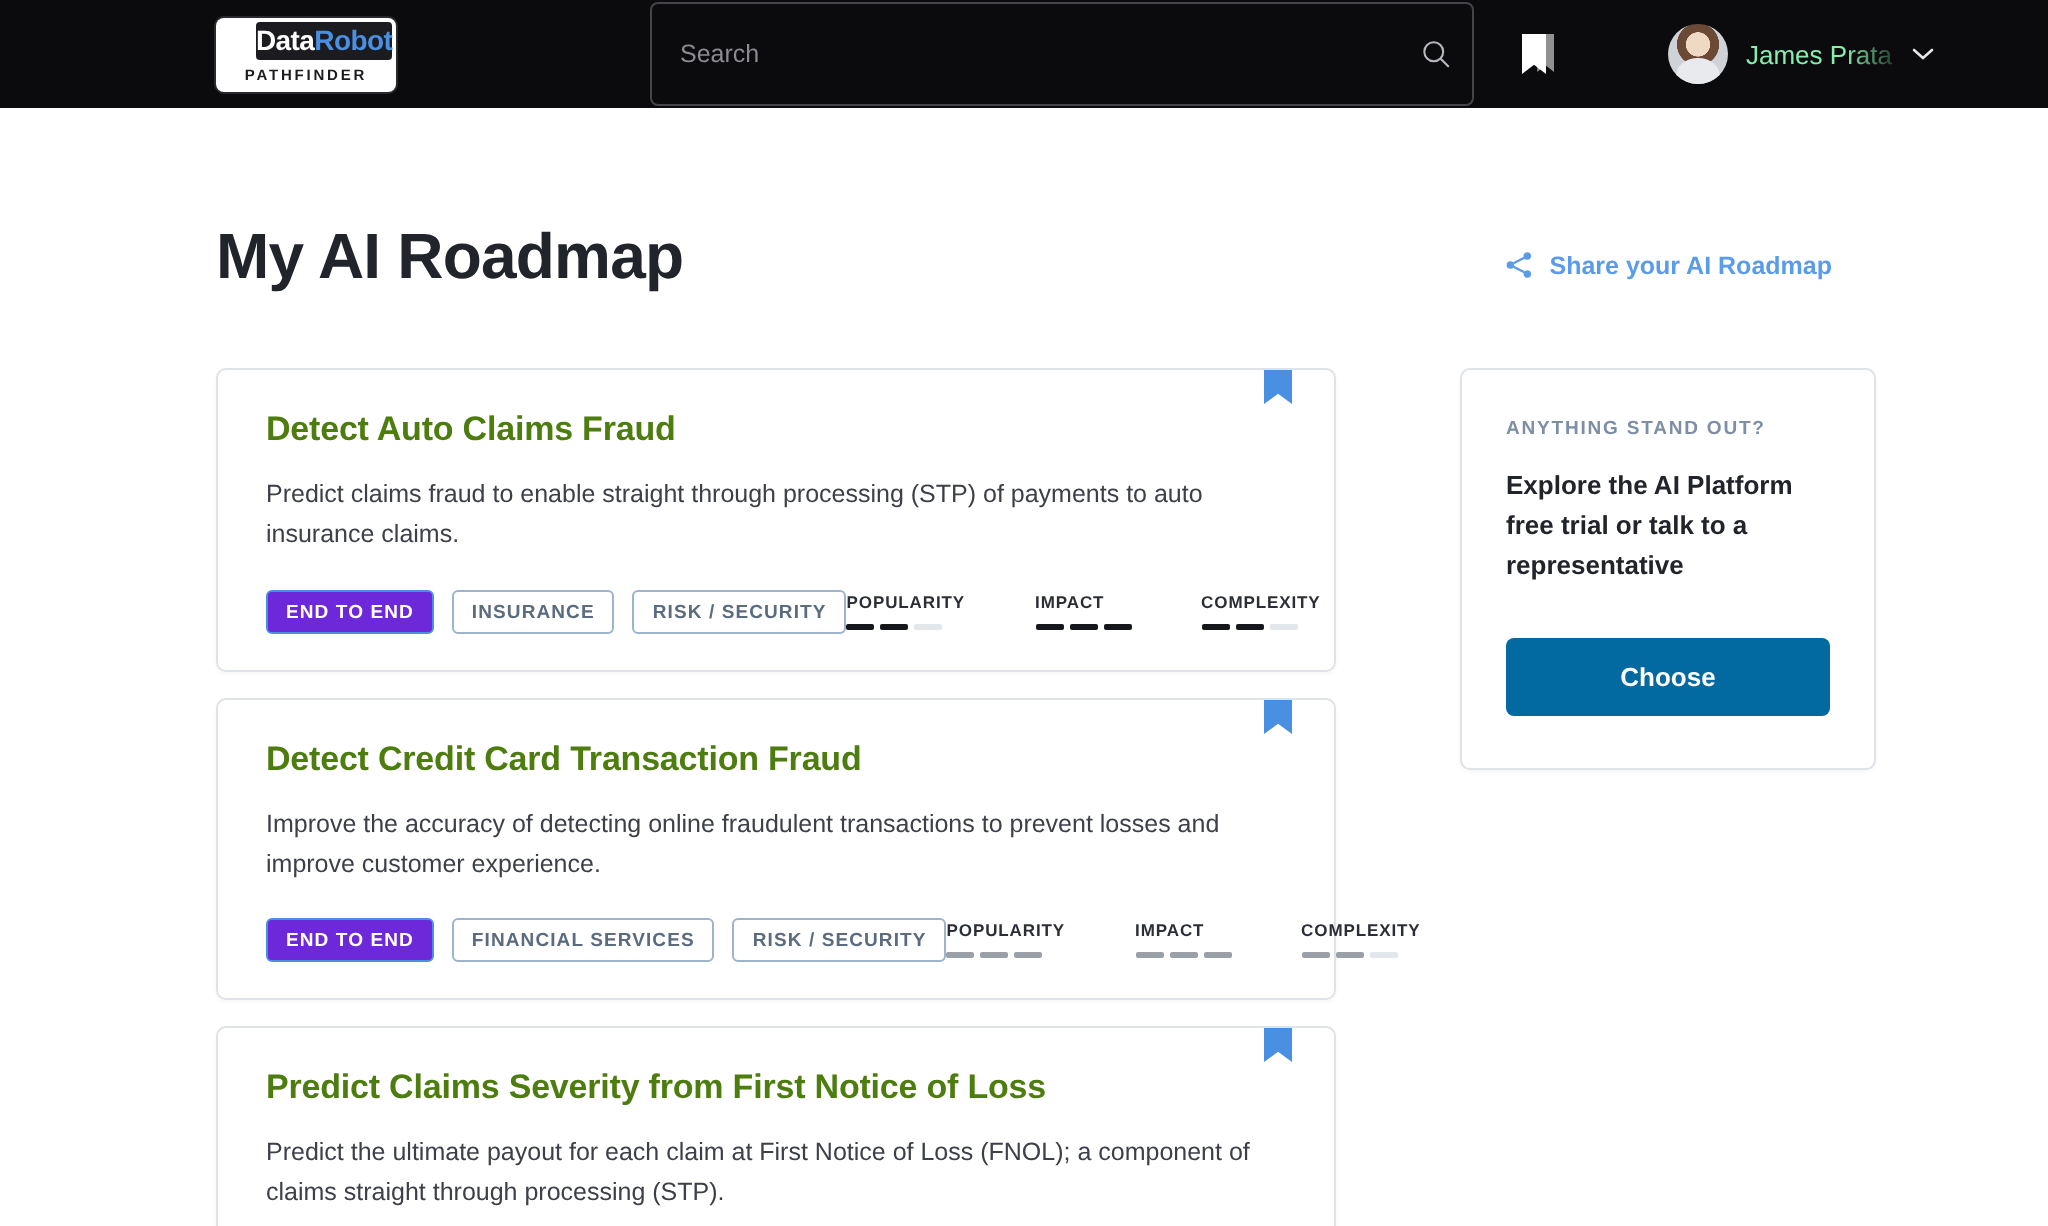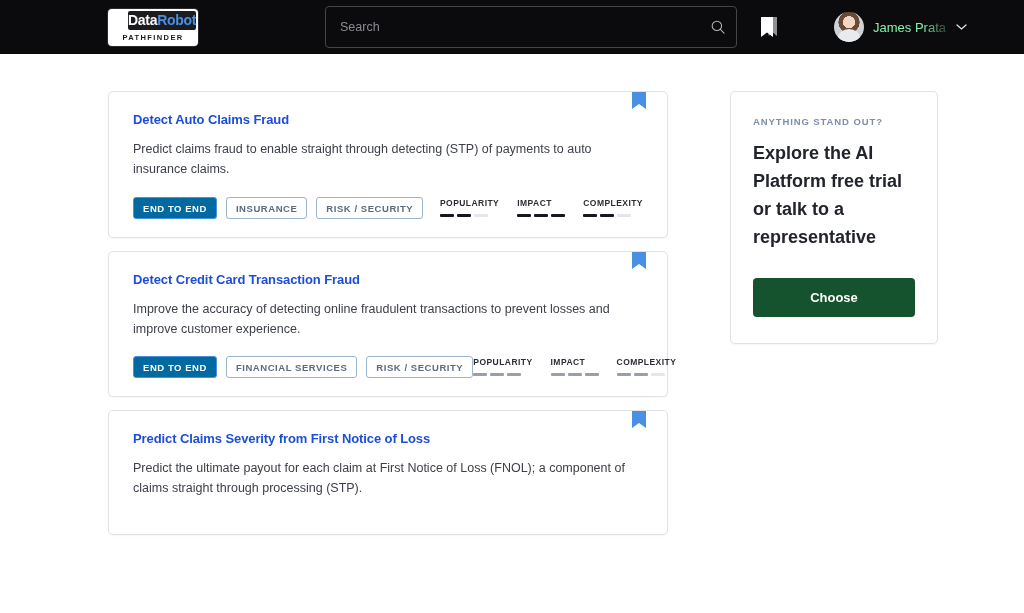--- a/index.html
+++ b/index.html
@@ -48,21 +48,21 @@
     font-size: 7.5px;
     font-weight: bold;
     letter-spacing: 1.4px;
     padding: 3px 0 2px;
   }
 
   .searchwrap {
     position: absolute;
     left: 325px;
     width: 412px;
-    height: 42px;
+    height: 52px;
   }
   .searchbox {
     width: 100%; height: 100%;
     background: #0b0b0d;
     border: 1px solid #44444a;
     border-radius: 4px;
     display: flex;
     align-items: center;
     padding: 0 10px 0 14px;
   }
@@ -160,23 +160,23 @@
     padding: 20px 24px 18px;
     margin-bottom: 13px;
     box-shadow: 0 1px 2px rgba(20,30,50,0.04);
   }
   .card-bookmark {
     position: absolute;
     top: 0; right: 21px;
     width: 14px; height: 17px;
   }
   .card-title {
-    font-size: 13px;
-    font-weight: bold;
-    color: #1d4ed8;
+    font-size: 17px;
+    font-weight: bold;
+    color: #4d7c0f;
     margin-bottom: 12px;
     letter-spacing: -0.1px;
   }
   .card-desc {
     font-size: 12.5px;
     color: #3d4049;
     line-height: 1.62;
     margin-bottom: 17px;
     max-width: 500px;
   }
@@ -192,25 +192,25 @@
     letter-spacing: 0.55px;
     padding: 5px 9px 4px;
     border-radius: 3px;
     border: 1px solid #9db4cf;
     color: #5b6b80;
     background: #fff;
     white-space: nowrap;
     cursor: pointer;
   }
   .tag.primary {
-    background: #0369a1;
+    background: #6d28d9;
     border-color: #4a90e2;
     color: #ffffff;
   }
-  .metrics { display: flex; gap: 18px; padding-bottom: 2px; }
+  .metrics { display: flex; gap: 35px; padding-bottom: 2px; }
   .metric { display: flex; flex-direction: column; align-items: flex-start; }
   .metric-label {
     font-size: 8.5px;
     font-weight: bold;
     letter-spacing: 0.45px;
     color: #2b2e36;
     margin-bottom: 6px;
     white-space: nowrap;
   }
   .metric-bars { display: flex; gap: 3px; }
@@ -229,30 +229,30 @@
     box-shadow: 0 1px 2px rgba(20,30,50,0.04);
   }
   .panel-eyebrow {
     font-size: 9.5px;
     font-weight: bold;
     letter-spacing: 0.9px;
     color: #7d8ea6;
     margin-bottom: 13px;
   }
   .panel-heading {
-    font-size: 18px;
+    font-size: 13px;
     font-weight: bold;
     color: #22242c;
     line-height: 1.55;
     margin-bottom: 26px;
   }
   .panel-button {
     display: block;
     width: 100%;
-    background: #14532d;
+    background: #0369a1;
     color: #fff;
     border: none;
     border-radius: 4px;
     padding: 12px 0;
     font-size: 13px;
     font-weight: bold;
     font-family: "Liberation Sans", sans-serif;
     cursor: pointer;
   }
 </style>
@@ -287,30 +287,43 @@
     <div class="avatar"></div>
     <span class="username">James Prata</span>
     <svg class="caret" width="11" height="8" viewBox="0 0 11 8">
       <path d="M1 2l4.5 4L10 2" stroke="#e7e7ea" stroke-width="1.3" fill="none" stroke-linecap="round"></path>
     </svg>
   </div>
 </div>
 
 <div class="page">
 
+  <div class="titlerow">
+    <h1 class="page-title">My AI Roadmap</h1>
+    <div class="share-link">
+      <svg width="15" height="15" viewBox="0 0 16 16" fill="none">
+        <circle cx="12.4" cy="3.2" r="2" fill="#5a9bea"></circle>
+        <circle cx="3.4" cy="8" r="2" fill="#5a9bea"></circle>
+        <circle cx="12.4" cy="12.8" r="2" fill="#5a9bea"></circle>
+        <line x1="5.1" y1="7.1" x2="10.8" y2="4.1" stroke="#5a9bea" stroke-width="1.2"></line>
+        <line x1="5.1" y1="8.9" x2="10.8" y2="11.9" stroke="#5a9bea" stroke-width="1.2"></line>
+      </svg>
+      <span>Share your AI Roadmap</span>
+    </div>
+  </div>
 
   <div class="content">
 
     <div class="cards" id="card-list">
         <div class="card">
           <svg class="card-bookmark" viewBox="0 0 14 17">
             <path d="M0 0h14v17l-7-5.1L0 17z" fill="#4a90e2"></path>
           </svg>
           <div class="card-title">Detect Auto Claims Fraud</div>
-          <div class="card-desc">Predict claims fraud to enable straight through detecting (STP) of payments to auto insurance claims.</div>
+          <div class="card-desc">Predict claims fraud to enable straight through processing (STP) of payments to auto insurance claims.</div>
           <div class="card-footer">
             <div class="tags">
               <span class="tag primary">END TO END</span>
               <span class="tag">INSURANCE</span>
               <span class="tag">RISK / SECURITY</span>
             </div>
             <div class="metrics">
               <div class="metric">
                 <span class="metric-label">POPULARITY</span>
                 <span class="metric-bars">

